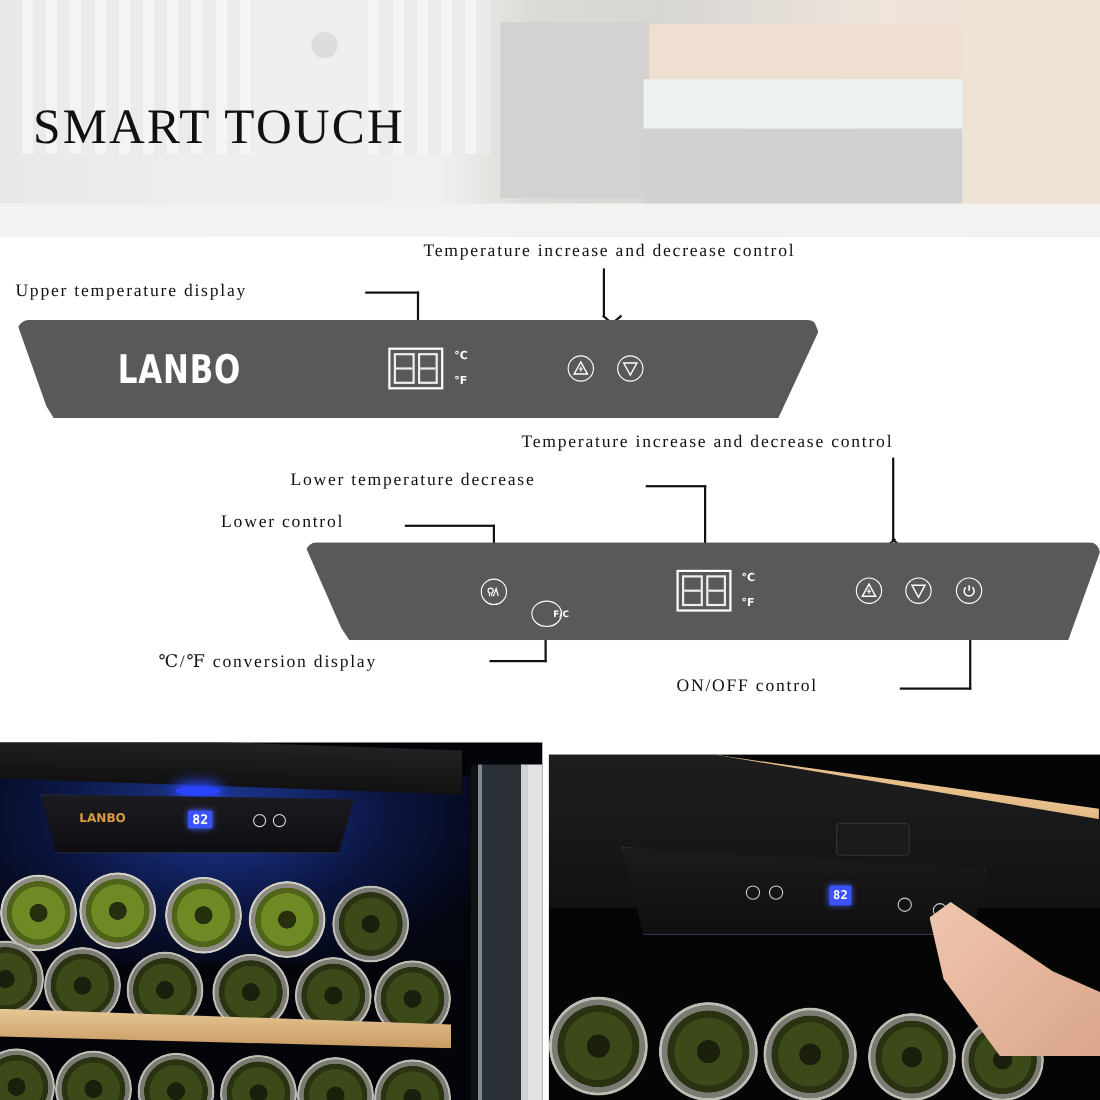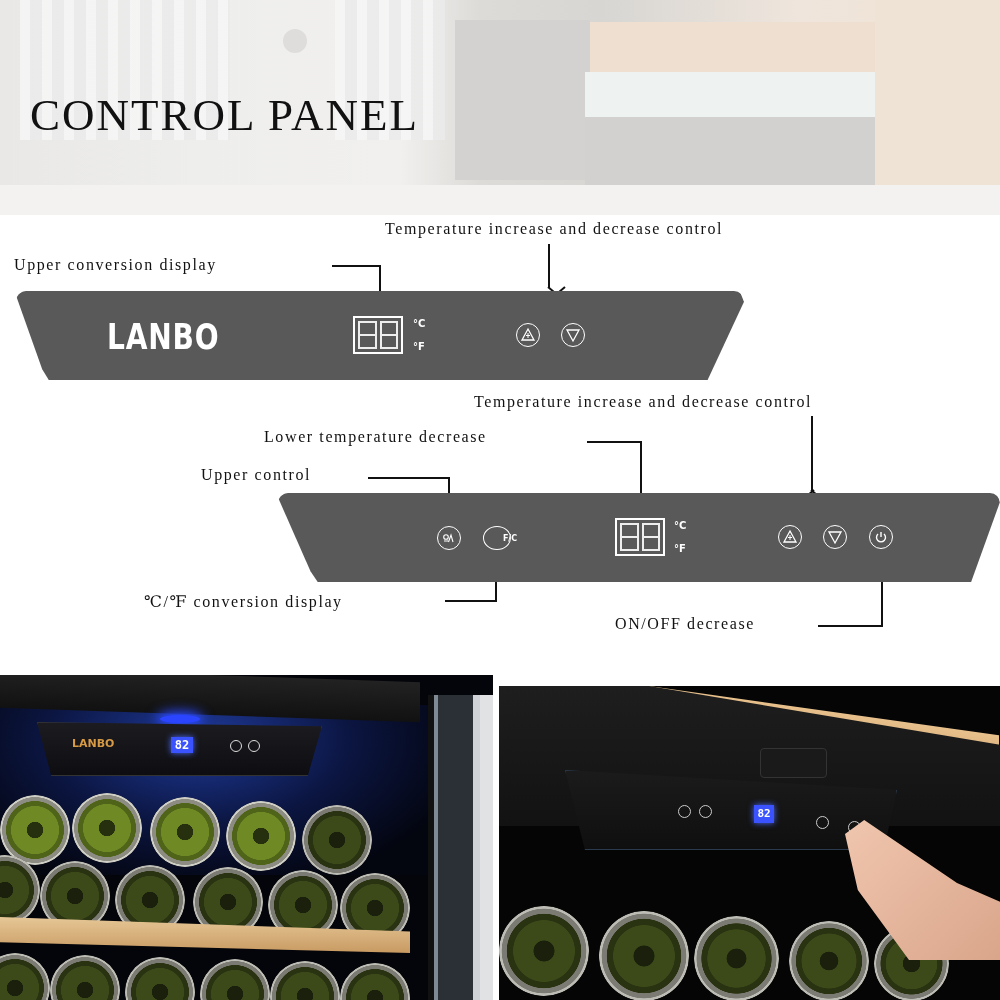--- a/index.html
+++ b/index.html
@@ -77,32 +77,32 @@
   <div class="window w1"></div>
   <div class="window w2"></div>
   <div class="clock"></div>
   <div class="darkwall"></div>
   <div class="cabinet"></div>
   <div class="backsplash"></div>
   <div class="counter"></div>
   <div class="rightwall"></div>
   <div class="floor"></div>
   <h1 class="hero-title">
-    <span>CONTROL PANEL</span>
+    <span>SMART TOUCH</span>
   </h1>
 </div>
 
 <div class="label" style="left:385px; top:218px;">Temperature increase and decrease control</div>
 <div class="line" style="left:548px; top:244px; width:2px; height:44px;"></div>
 <div class="line" style="left:537px; top:286px; width:28px; height:2px; transform: rotate(-40deg); transform-origin: right;"></div>
 <div class="line" style="left:548px; top:286px; width:28px; height:2px; transform: rotate(40deg); transform-origin: left;"></div>
 <div class="dot" style="left:522px; top:303px;"></div>
 <div class="dot" style="left:567px; top:303px;"></div>
 
-<div class="label" style="left:14px; top:254px;">Upper conversion display</div>
+<div class="label" style="left:14px; top:254px;">Upper temperature display</div>
 <div class="line" style="left:332px; top:265px; width:49px; height:2px;"></div>
 <div class="line" style="left:379px; top:265px; width:2px; height:38px;"></div>
 <div class="dot" style="left:375px; top:300px;"></div>
 
 <div class="panel panel-upper"></div>
 <div class="brand">LANBO</div>
 <div class="seg" style="left:353px; top:316px;">
   <div class="digit"></div>
   <div class="digit"></div>
 </div>
@@ -125,44 +125,44 @@
 <div class="line" style="left:788px; top:489px; width:26px; height:2px; transform: rotate(-40deg); transform-origin: right;"></div>
 <div class="line" style="left:811px; top:489px; width:26px; height:2px; transform: rotate(40deg); transform-origin: left;"></div>
 <div class="dot" style="left:785px; top:506px;"></div>
 <div class="dot" style="left:831px; top:506px;"></div>
 
 <div class="label" style="left:264px; top:426px;">Lower temperature decrease</div>
 <div class="line" style="left:587px; top:441px; width:55px; height:2px;"></div>
 <div class="line" style="left:640px; top:441px; width:2px; height:70px;"></div>
 <div class="dot" style="left:636px; top:507px;"></div>
 
-<div class="label" style="left:201px; top:464px;">Upper control</div>
+<div class="label" style="left:201px; top:464px;">Lower control</div>
 <div class="line" style="left:368px; top:477px; width:82px; height:2px;"></div>
 <div class="line" style="left:448px; top:477px; width:2px; height:42px;"></div>
 <div class="dot" style="left:444px; top:514px;"></div>
 
 <div class="label" style="left:144px; top:591px;">℃/℉ conversion display</div>
 <div class="line" style="left:445px; top:600px; width:52px; height:2px;"></div>
 <div class="line" style="left:495px; top:556px; width:2px; height:46px;"></div>
 <div class="dot" style="left:491px; top:553px;"></div>
 
-<div class="label" style="left:615px; top:613px;">ON/OFF decrease</div>
+<div class="label" style="left:615px; top:613px;">ON/OFF control</div>
 <div class="line" style="left:818px; top:625px; width:65px; height:2px;"></div>
 <div class="line" style="left:881px; top:558px; width:2px; height:69px;"></div>
 <div class="dot" style="left:877px; top:554px;"></div>
 
 <div class="panel panel-lower"></div>
 <div class="btn" style="left:437px; top:526px;">
   <svg viewBox="0 0 16 16">
       <circle cx="5" cy="7" r="2.3" fill="none" stroke="#fff" stroke-width="1.1"></circle>
       <path d="M4 10 V12 M6 10 V12" stroke="#fff" stroke-width="1"></path>
       <path d="M7.5 12 L10 5 L12 12" fill="none" stroke="#fff" stroke-width="1.1"></path>
     </svg>
 </div>
-<div class="btn" style="left:483px; top:526px;padding-left:26px;">
+<div class="btn" style="left:483px; top:546px;padding-left:26px;">
   <span>F/C</span>
 </div>
 <div class="seg" style="left:615px; top:518px;">
   <div class="digit"></div>
   <div class="digit"></div>
 </div>
 <div class="unit" style="left:674px; top:520px;">°C</div>
 <div class="unit" style="left:674px; top:543px;">°F</div>
 <div class="btn" style="left:778px; top:525px;">
   <svg viewBox="0 0 16 16">

